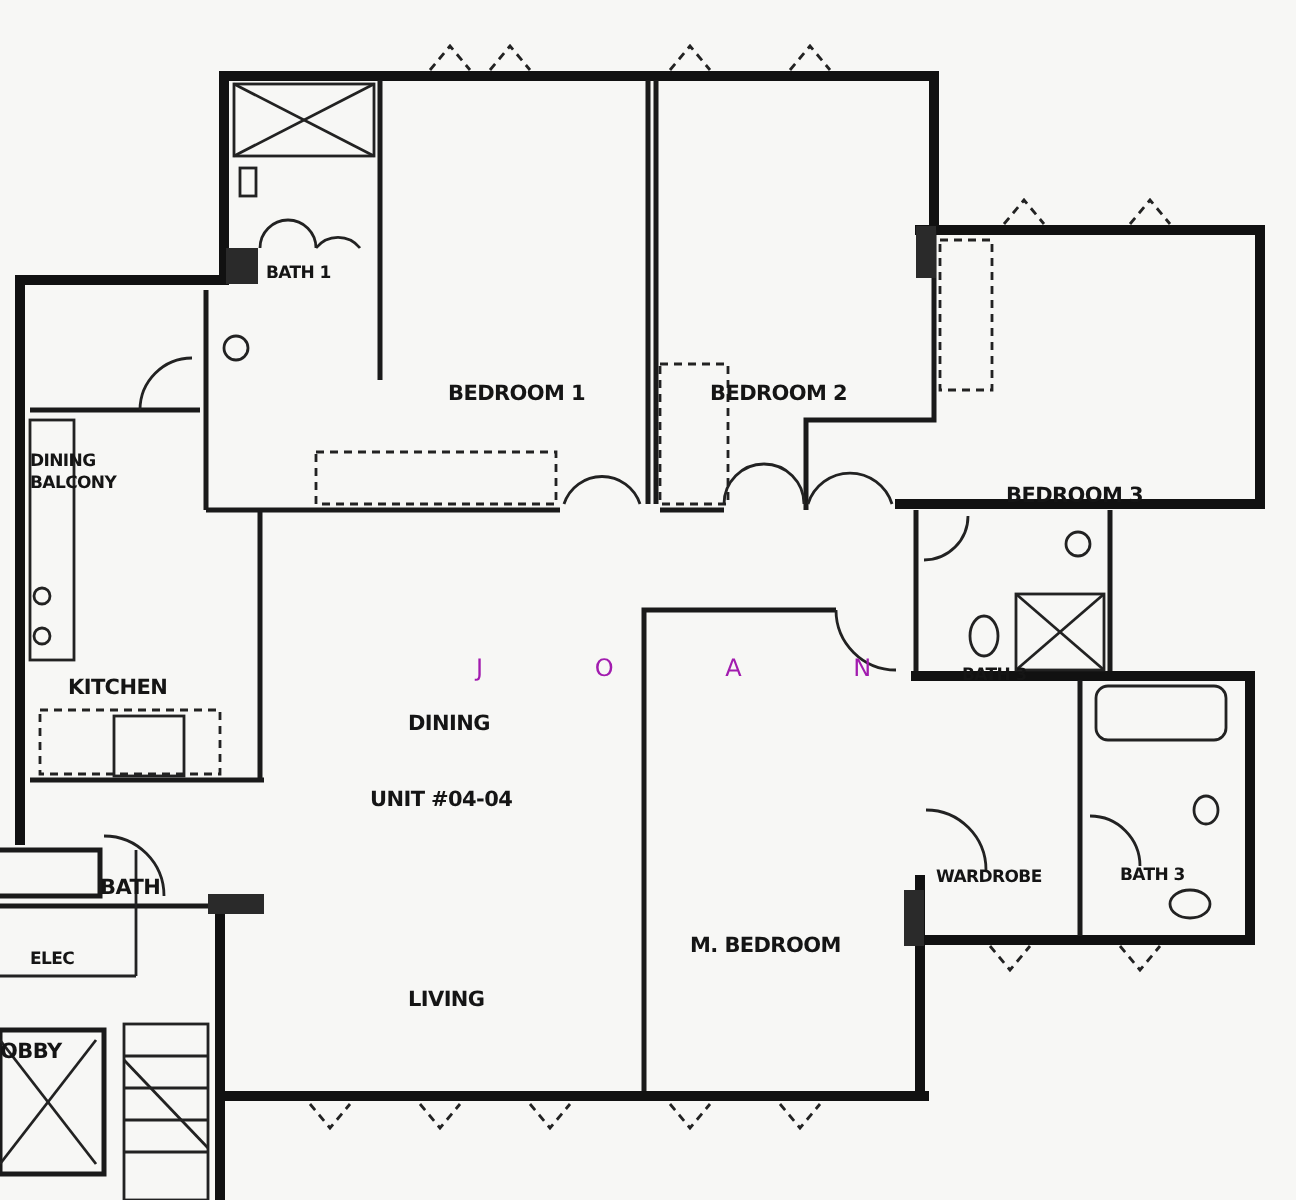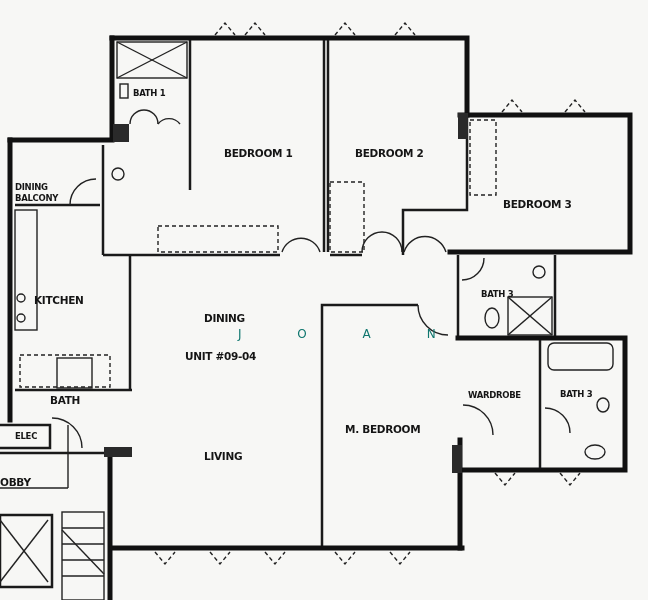--- a/index.html
+++ b/index.html
@@ -4,24 +4,24 @@
 <style>
   html, body { margin: 0; padding: 0; background: #f7f7f5; }
   body { width: 648px; height: 600px; overflow: hidden; position: relative; }
   #plan { position: absolute; left: 0; top: 0; width: 648px; height: 600px; }
   .wall { fill: none; stroke: #111; stroke-width: 5; stroke-linecap: square; }
   .wall-thin { fill: none; stroke: #1a1a1a; stroke-width: 2.5; }
   .fix { fill: none; stroke: #222; stroke-width: 1.4; }
   .dash { fill: none; stroke: #222; stroke-width: 1.4; stroke-dasharray: 4 3; }
   .col { fill: #2a2a2a; }
   .lbl { position: absolute; font-family: "DejaVu Sans", sans-serif; font-weight: bold;
-         font-size: 10.5px; color: #151515; letter-spacing: -0.3px; white-space: nowrap; }
+         font-size: 10.5px; color: #151515; letter-spacing: -0.3px; white-space: nowrap; margin-top: 44px; }
   .lbl.sm { font-size: 8.5px; }
   .wm { position: absolute; font-family: "DejaVu Sans", sans-serif; font-size: 12px;
-        color: #0f766e; letter-spacing: 26px; white-space: nowrap; }
+        color: #a21caf; letter-spacing: 26px; white-space: nowrap; }
 </style>
 </head>
 <body>
 
 <svg id="plan" viewBox="0 0 648 600" xmlns="http://www.w3.org/2000/svg">
 
   <g>
 
     <polyline class="wall" points="112,38 467,38 467,115"></polyline>
 
@@ -148,21 +148,21 @@
 <div class="wm" style="left:238px;top:327px;">J O A N</div>
 
 <div class="lbl sm" style="left:133px;top:88px;">BATH 1</div>
 <div class="lbl" style="left:224px;top:147px;">BEDROOM 1</div>
 <div class="lbl" style="left:355px;top:147px;">BEDROOM 2</div>
 <div class="lbl" style="left:503px;top:198px;">BEDROOM 3</div>
 <div class="lbl sm" style="left:15px;top:182px;">DINING</div>
 <div class="lbl sm" style="left:15px;top:193px;">BALCONY</div>
 <div class="lbl" style="left:34px;top:294px;">KITCHEN</div>
 <div class="lbl" style="left:204px;top:312px;">DINING</div>
-<div class="lbl" style="left:185px;top:350px;">UNIT #09-04</div>
+<div class="lbl" style="left:185px;top:350px;">UNIT #04-04</div>
 <div class="lbl sm" style="left:481px;top:289px;">BATH 3</div>
 <div class="lbl" style="left:50px;top:394px;">BATH</div>
 <div class="lbl sm" style="left:468px;top:390px;">WARDROBE</div>
 <div class="lbl sm" style="left:560px;top:389px;">BATH 3</div>
 <div class="lbl" style="left:345px;top:423px;">M. BEDROOM</div>
 <div class="lbl sm" style="left:15px;top:431px;">ELEC</div>
 <div class="lbl" style="left:0px;top:476px;">OBBY</div>
 <div class="lbl" style="left:204px;top:450px;">LIVING</div>
 
 </body></html>

